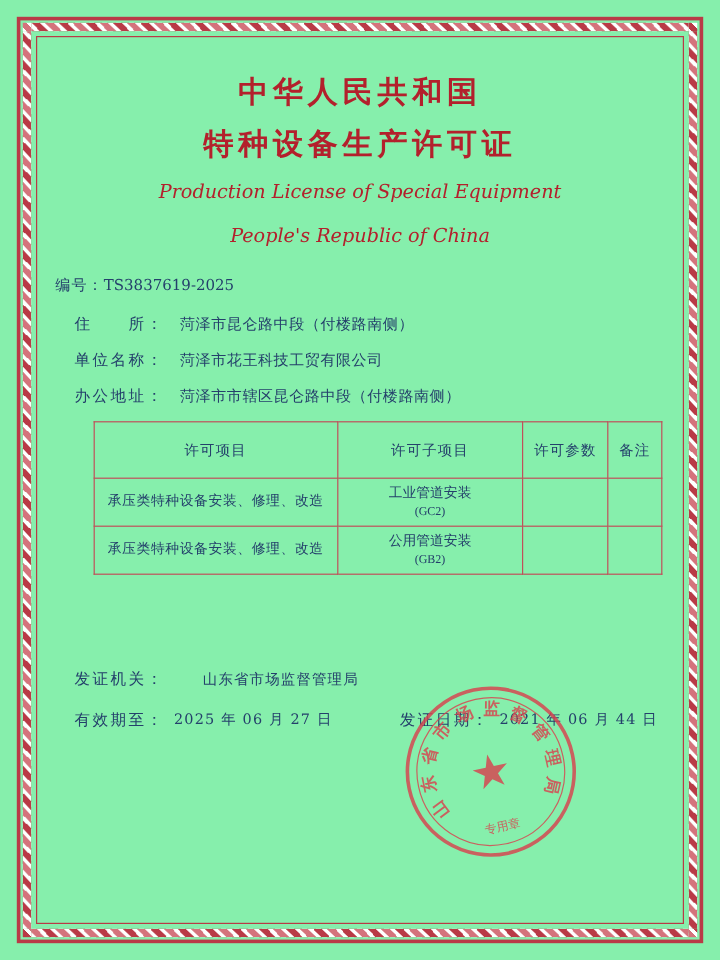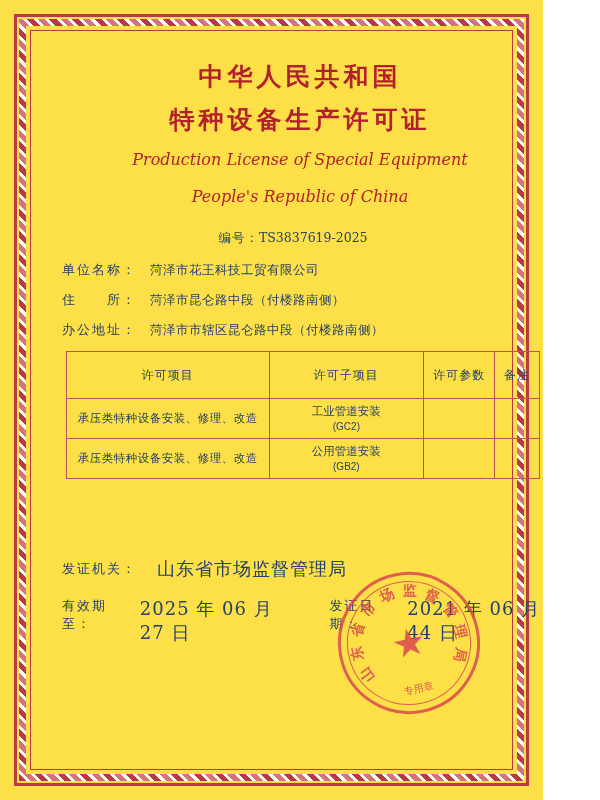--- a/index.html
+++ b/index.html
@@ -9,23 +9,23 @@
   body {
     width: 600px;
     height: 800px;
     background: #ffffff;
     font-family: "DejaVu Sans", "Liberation Sans", sans-serif;
     overflow: hidden;
   }
 
   .page {
     position: relative;
-    width: 543px;
+    width: 600px;
     height: 800px;
-    background: #fde047;
+    background: #86efac;
     box-sizing: border-box;
   }
 
   
   .frame-outer {
     position: absolute;
     left: 14px;
     top: 14px;
     right: 14px;
     bottom: 14px;
@@ -93,21 +93,21 @@
   .title-en-1 {
     margin-top: 14px;
   }
   .title-en-2 {
     margin-top: 18px;
   }
 
   
   .serial-row {
     margin-top: 24px;
-    text-align: center;
+    text-align: left;
     padding-right: 14px;
     color: #24406b;
     font-size: 12.5px;
     font-family: "DejaVu Serif", "Liberation Serif", serif;
   }
   .serial-label {
     letter-spacing: 1px;
   }
 
   
@@ -139,25 +139,25 @@
     padding-left: 24px;
     color: #24406b;
     font-family: "DejaVu Serif", "Liberation Serif", serif;
     font-size: 13px;
     letter-spacing: 1px;
   }
 
   
   table.license-table {
     margin-top: 10px;
-    margin-left: 20px;
+    margin-left: 32px;
     border-collapse: collapse;
     width: 474px;
     color: #24406b;
-    font-family: Liberation Sans, sans-serif;
+    font-family: Liberation Serif, serif;
   }
   table.license-table th,
   table.license-table td {
     border: 1px solid #c0505a;
     text-align: center;
     vertical-align: middle;
     font-weight: normal;
     font-size: 11.5px;
     padding: 5px 2px;
     line-height: 1.35;
@@ -179,30 +179,31 @@
   .footer {
     margin-top: 78px;
     padding-left: 16px;
     color: #24406b;
     font-family: "DejaVu Serif", "Liberation Serif", serif;
     font-size: 13px;
     position: relative;
   }
   .footer-row {
     display: flex;
-    align-items: center;
+    align-items: flex-end;
     margin-bottom: 16px;
     letter-spacing: 1px;
+    gap: 24px;
   }
   .footer-label {
     letter-spacing: 2px;
   }
   .footer-value {
-    margin-left: 20px;
-    font-size: 18px;
+    margin-left: 8px;
+    font-size: 12px;
   }
   .footer-row-dates {
     display: flex;
     align-items: flex-start;
     letter-spacing: 1px;
   }
   .dates-gap { width: 56px; }
 
   
   .seal {
@@ -275,26 +276,26 @@
     <div class="title-cn-2">特种设备生产许可证</div>
     <div class="title-en-1">Production License of Special Equipment</div>
     <div class="title-en-2">People's Republic of China</div>
 
     <div class="serial-row">
       <span class="serial-label">编号：</span><span class="serial-value">TS3837619-2025</span>
     </div>
 
     <div class="fields">
       <div class="field-row">
+        <span class="field-label">住　　所：</span>
+        <span class="field-value">菏泽市昆仑路中段（付楼路南侧）</span>
+      </div>
+      <div class="field-row">
         <span class="field-label">单位名称：</span>
         <span class="field-value">菏泽市花王科技工贸有限公司</span>
-      </div>
-      <div class="field-row">
-        <span class="field-label">住　　所：</span>
-        <span class="field-value">菏泽市昆仑路中段（付楼路南侧）</span>
       </div>
       <div class="field-row">
         <span class="field-label">办公地址：</span>
         <span class="field-value">菏泽市市辖区昆仑路中段（付楼路南侧）</span>
       </div>
     </div>
 
 
     <table class="license-table">
       <thead>

